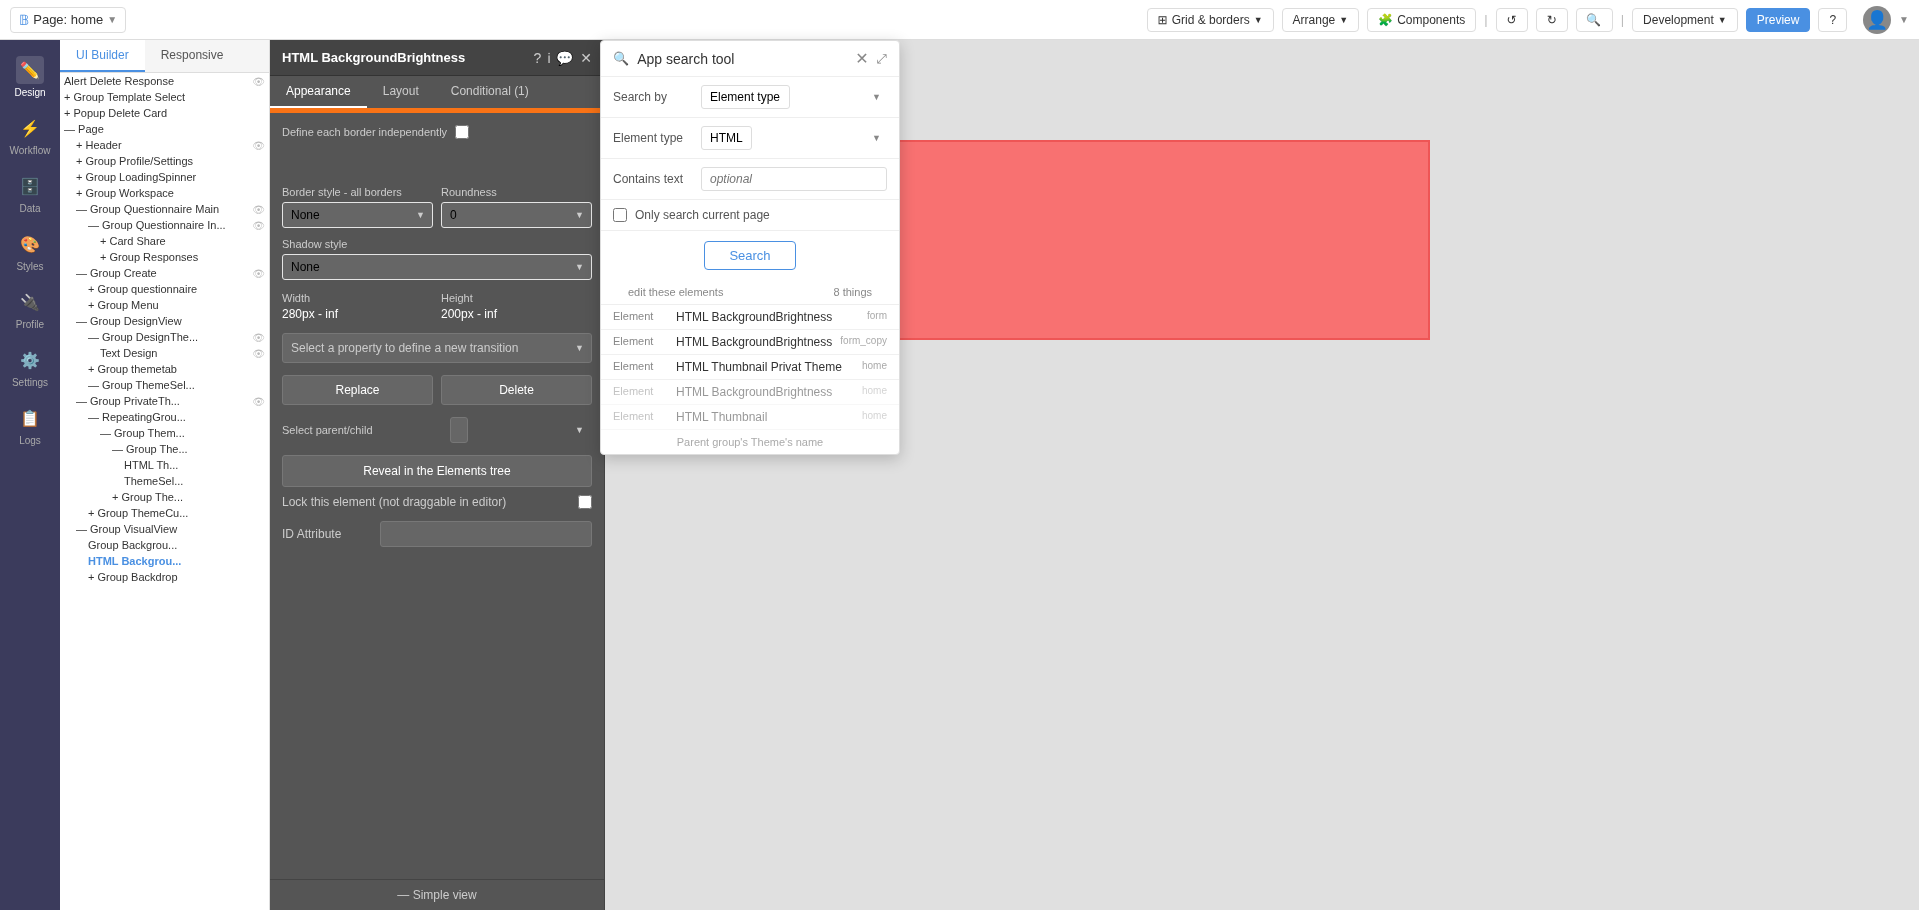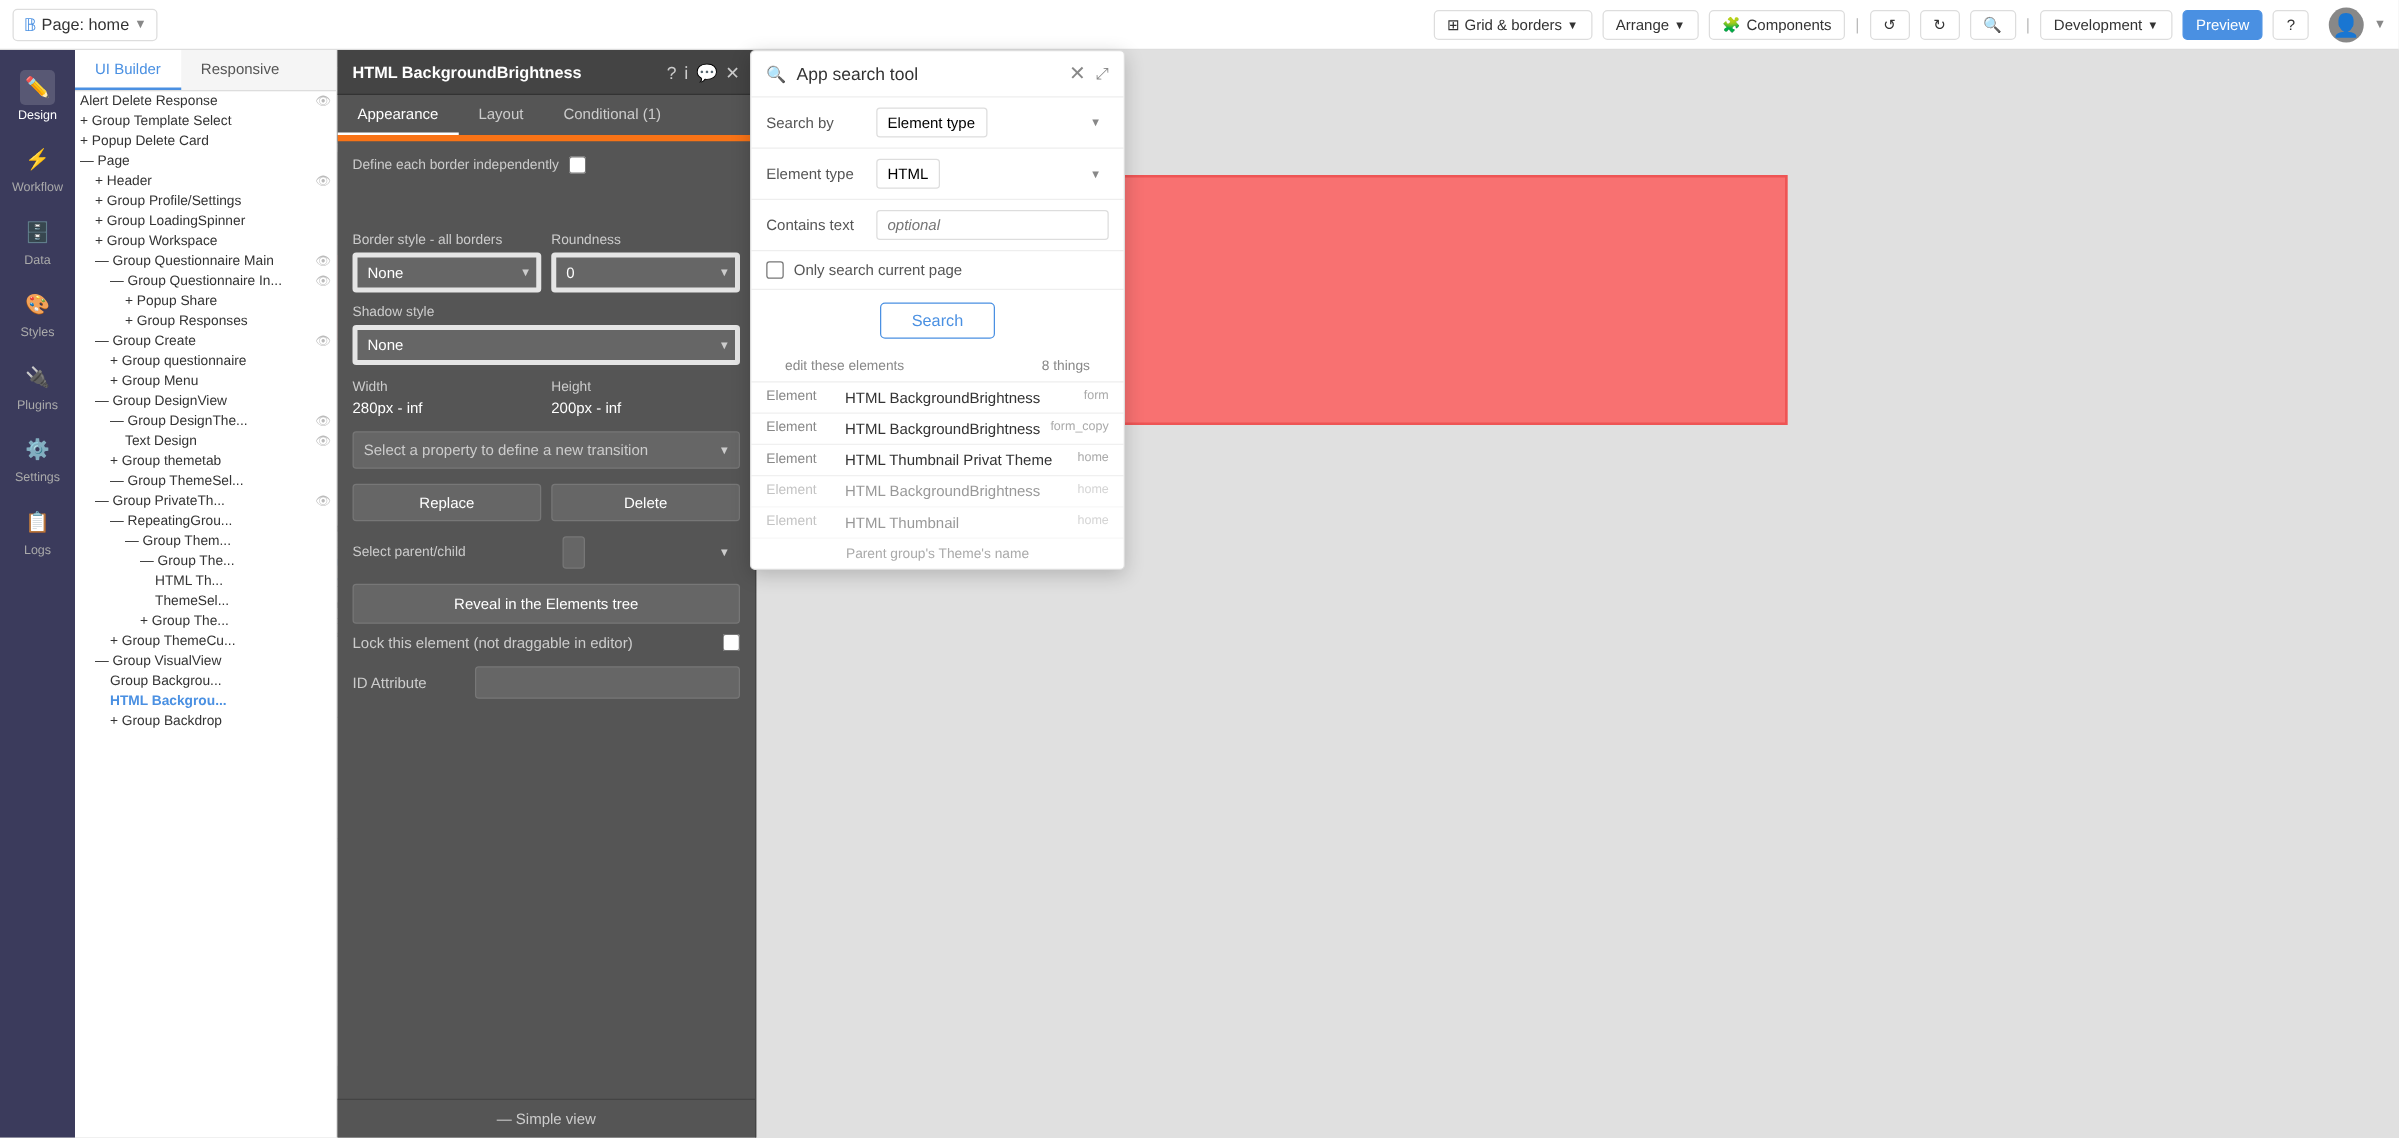--- a/index.html
+++ b/index.html
@@ -174,22 +174,22 @@
     .prop-body { padding: 12px; flex: 1; }
     .prop-row { margin-bottom: 12px; }
     .prop-label { font-size: 11px; color: #ccc; margin-bottom: 4px; }
     .prop-row-inline { display: flex; align-items: center; gap: 8px; margin-bottom: 12px; }
     .prop-row-inline .prop-label { margin-bottom: 0; min-width: 160px; }
     .prop-checkbox { width: 14px; height: 14px; }
 
     .prop-select {
       width: 100%;
       background: #666;
-      color: #ffffff;
-      border: 4px solid #e5e5e5;
+      color: #000000;
+      border: 1px solid #e5e5e5;
       padding: 5px 8px;
       border-radius: 3px;
       font-size: 12px;
       cursor: pointer;
       appearance: none;
     }
     .prop-select-wrap {
       position: relative;
     }
     .prop-select-wrap::after {
@@ -429,21 +429,21 @@
   <div class="sidebar-item">
     <div class="icon-box">🗄️</div>
     <span>Data</span>
   </div>
   <div class="sidebar-item">
     <div class="icon-box">🎨</div>
     <span>Styles</span>
   </div>
   <div class="sidebar-item">
     <div class="icon-box">🔌</div>
-    <span>Plugins</span>
+    <span>Profile</span>
   </div>
   <div class="sidebar-item">
     <div class="icon-box">⚙️</div>
     <span>Settings</span>
   </div>
   <div class="sidebar-item">
     <div class="icon-box">📋</div>
     <span>Logs</span>
   </div>
 </div>
@@ -494,21 +494,21 @@
         <span>— Group Questionnaire Main</span>
         <span class="eye-icon">👁</span>
       </div>
       <div class="tree-item">
         <span class="indent" style="padding-left: 24px;"></span>
         <span>— Group Questionnaire In...</span>
         <span class="eye-icon">👁</span>
       </div>
       <div class="tree-item">
         <span class="indent" style="padding-left: 36px;"></span>
-        <span>+ Popup Share</span>
+        <span>+ Card Share</span>
       </div>
       <div class="tree-item">
         <span class="indent" style="padding-left: 36px;"></span>
         <span>+ Group Responses</span>
       </div>
       <div class="tree-item">
         <span class="indent" style="padding-left: 12px;"></span>
         <span>— Group Create</span>
         <span class="eye-icon">👁</span>
       </div>

